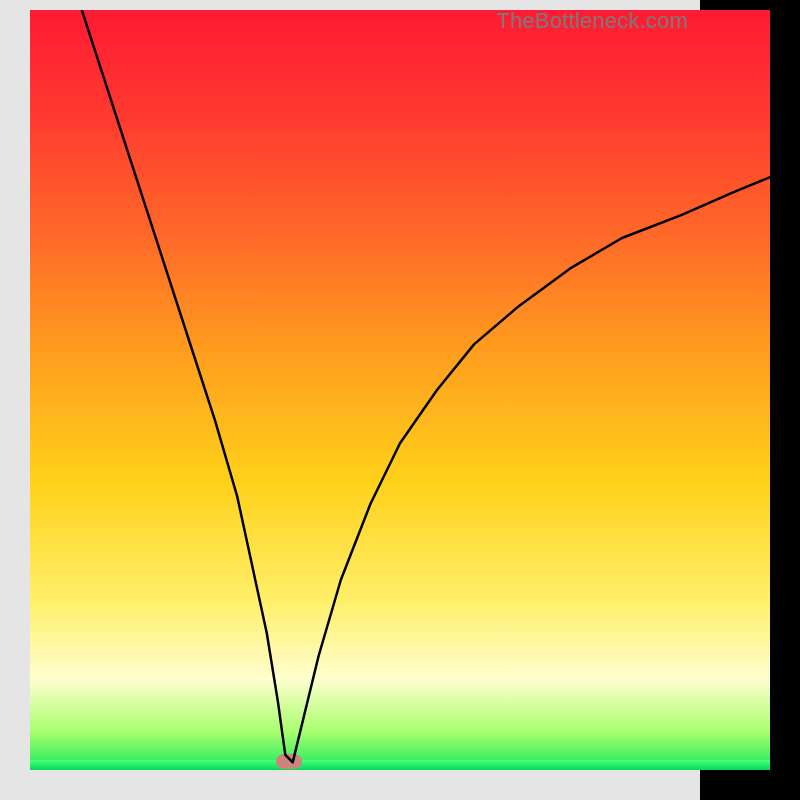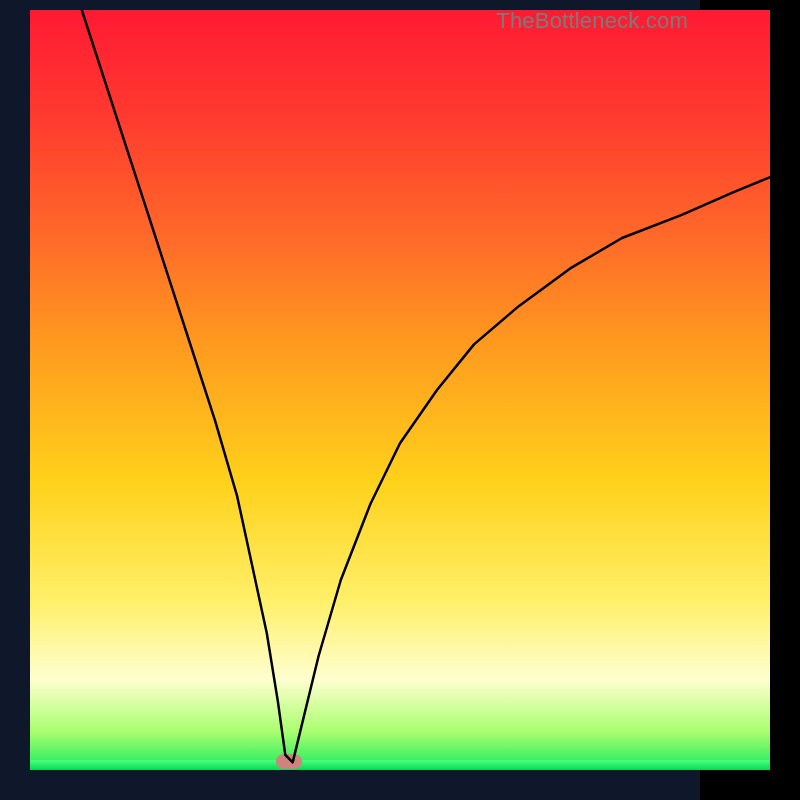--- a/index.html
+++ b/index.html
@@ -8,21 +8,21 @@
     width: 800px;
     height: 800px;
     background: #000;
     overflow: hidden;
     font-family: Arial, Helvetica, sans-serif;
   }
   .stage {
     position: relative;
     width: 700px;
     height: 800px;
-    background: #0f172a;
+    background: #e5e5e5;
   }
   .plot {
     position: absolute;
     left: 30px;
     top: 10px;
     width: 740px;
     height: 760px;
     overflow: hidden;
   }
   .gradient {

